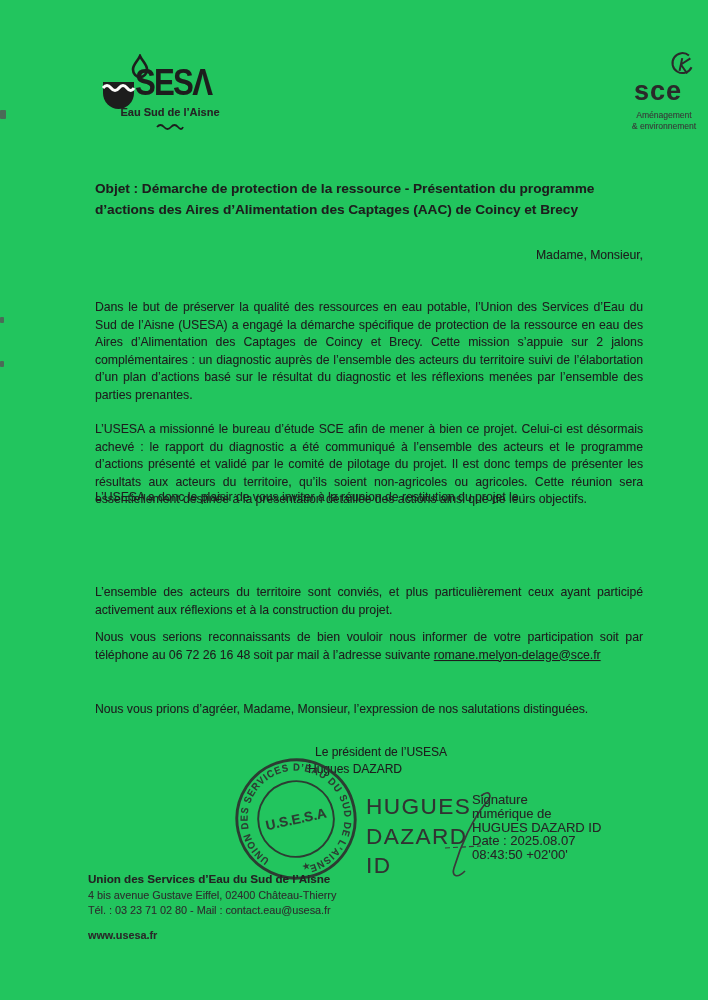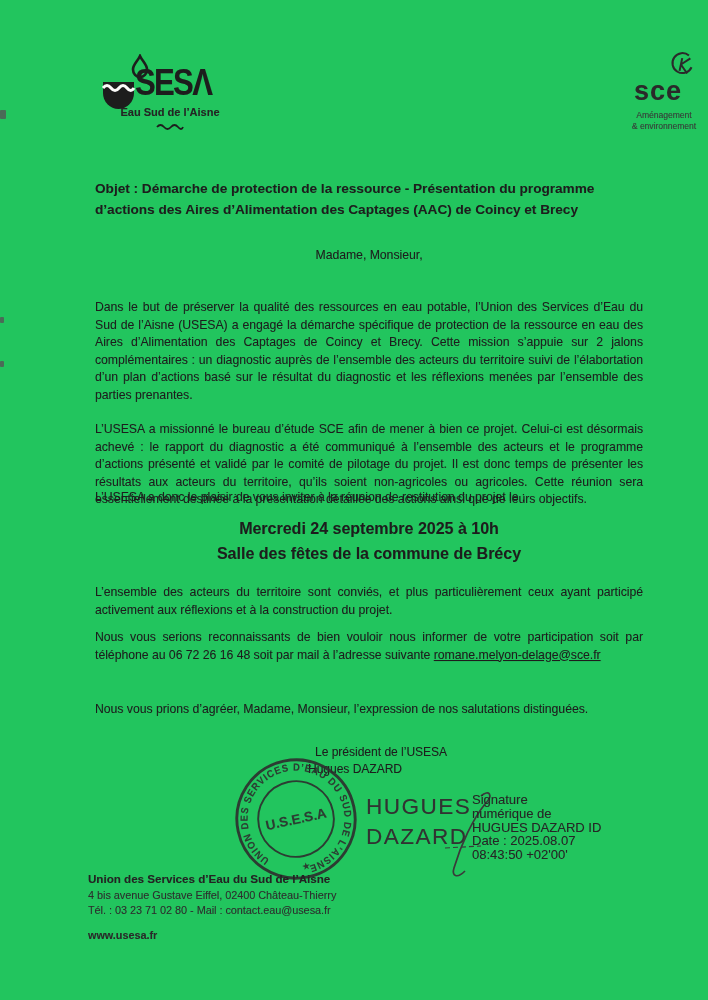--- a/index.html
+++ b/index.html
@@ -29,21 +29,21 @@
   .sce-logo { left:620px; top:50px; width:100px; height:90px; text-align:center; }
   .sce-mark { position:absolute; left:48px; top:0; transform:rotate(12deg); }
   .sce-word { position:absolute; left:0; top:26px; width:76px; text-align:center;
     font-size:27px; font-weight:bold; letter-spacing:1px; color:#2a2a2a; }
   .sce-tagline { position:absolute; left:-6px; top:60px; width:100px;
     font-size:8.5px; line-height:10.5px; color:#3a3a3a; }
 
   
   .bodyblock { left:95px; width:548px; font-size:12.2px; line-height:17.5px; text-align:justify; }
   .subject  { left:95px; top:178px; width:548px; font-size:13.6px; font-weight:bold; line-height:21px; text-align:left; }
-  .salutation { top:247px; text-align:center; }
+  .salutation { top:247px; text-align:right; }
   .p1 { top:299px; }
   .p2 { top:421px; }
   .invite { top:489px; text-align:left; }
   .event { left:95px; top:516px; width:548px; text-align:center;
     font-size:16px; font-weight:bold; line-height:25px; }
   .p4 { top:584px; }
   .p5 { top:629px; }
   .closing { top:701px; text-align:left; }
   .u { text-decoration:underline; }
 
@@ -105,24 +105,20 @@
   </div>
 
   <div class="abs subject">Objet : Démarche de protection  de la ressource  - Présentation du programme d’actions des Aires d’Alimentation des Captages (AAC) de Coincy et Brecy</div>
 
   <div class="abs bodyblock salutation">Madame, Monsieur,</div>
 
   <div class="abs bodyblock p1">Dans le but de préserver la qualité des ressources en eau potable, l’Union des Services d’Eau du Sud de l’Aisne (USESA) a engagé la démarche spécifique de protection de la ressource en eau des Aires d’Alimentation des Captages de Coincy et Brecy. Cette mission s’appuie sur 2 jalons complémentaires : un diagnostic auprès de l’ensemble des acteurs du territoire suivi de l’élabortation d’un plan d’actions basé sur le résultat du diagnostic et les réflexions menées par l’ensemble des parties prenantes.</div>
   <div class="abs bodyblock p2">L’USESA a missionné le bureau d’étude SCE afin de mener à bien ce projet. Celui-ci est désormais achevé : le rapport du diagnostic a été communiqué à l’ensemble des acteurs et le programme d’actions présenté et validé par le comité de pilotage du projet. Il est donc temps de présenter les résultats aux acteurs du territoire, qu’ils soient non-agricoles ou agricoles. Cette réunion sera essentiellement destinée à la présentation détaillée des actions ainsi que de leurs objectifs.</div>
   <div class="abs bodyblock invite">L’USESA a donc le plaisir de vous inviter à la réunion de restitution du projet le :</div>
 
-  <div class="abs event">
-    <div>Mercredi 24 septembre 2025 à 10h</div>
-    <div>Salle des fêtes de la commune de Brécy</div>
-  </div>
 
   <div class="abs bodyblock p4">L’ensemble des acteurs du territoire sont conviés, et plus particulièrement ceux ayant participé activement aux réflexions et à la construction du projet.</div>
 
   <div class="abs bodyblock p5"><span>Nous vous serions reconnaissants de bien vouloir nous informer de votre participation soit par téléphone au 06 72 26 16 48 soit par mail à l’adresse suivante </span><span class="u">romane.melyon-delage@sce.fr</span></div>
 
   <div class="abs bodyblock closing">Nous vous prions d’agréer, Madame, Monsieur, l’expression de nos salutations distinguées.</div>
 
   <div class="abs signer-title">Le président de l’USESA</div>
   <div class="abs signer-name">Hugues DAZARD</div>
 
@@ -135,20 +131,21 @@
     <text font-size="10.5" font-weight="bold" fill="#2e2e2e" letter-spacing="1">
       <textPath href="#ringpath" startOffset="0" textLength="272" lengthAdjust="spacingAndGlyphs">UNION DES SERVICES D’EAU DU SUD DE L’AISNE</textPath>
     </text>
     <text x="65" y="70" text-anchor="middle" font-size="14" font-weight="bold" fill="#2e2e2e">U.S.E.S.A</text>
     <text x="65" y="118" text-anchor="middle" font-size="10" fill="#2e2e2e">★</text>
   </svg>
 
   <div class="abs bigsig">
     <div>HUGUES</div>
     <div>DAZARD</div>
+    <div>ID</div>
   </div>
 
   <svg class="abs flourish" width="58" height="100" viewBox="0 0 58 100">
     <path d="M40,9 C48,2 53,8 44,17 C32,32 20,57 13,81 C10.5,89 16,92 24,84" fill="none" stroke="#3a3a3a" stroke-width="1.7"></path>
     <path d="M4,61 L40,59" stroke="#3a3a3a" stroke-width="1.1" stroke-dasharray="5 3" fill="none"></path>
   </svg>
 
   <div class="abs sigdetails">
     <div>Signature</div>
     <div>numérique de</div>

